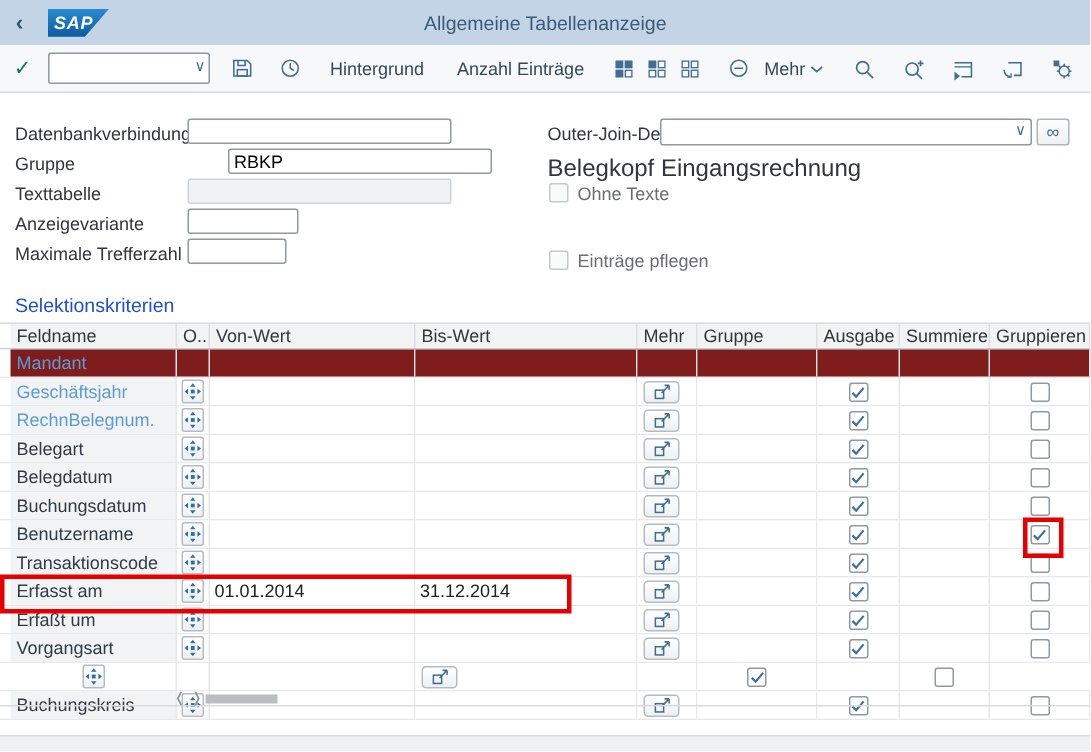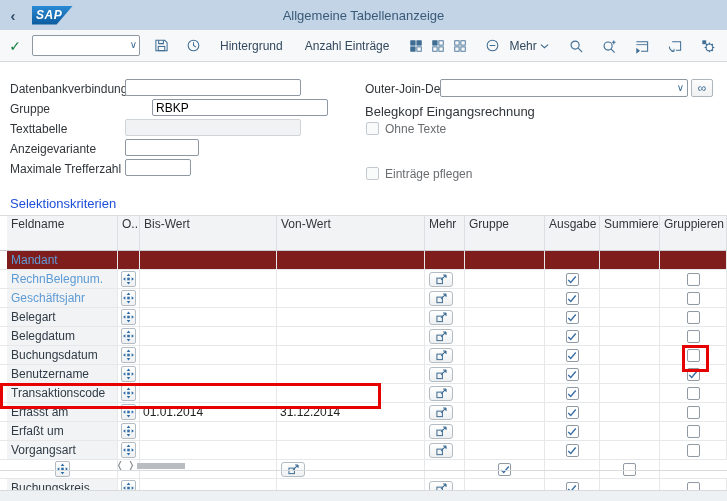--- a/index.html
+++ b/index.html
@@ -33,27 +33,27 @@
   .content { position:absolute; left:0; top:63px; width:727px; height:427px; background:#fff; }
   .f-label { position:absolute; font-size:12px; color:#32363a; }
   .f-input { position:absolute; height:17px; border:1px solid #8d98a3; border-radius:2px; background:#fff; font-size:12px; padding:0 3px; font-family:inherit; }
   .f-input:disabled { background:#f1f2f3; border-color:#cfd4d9; }
   .combo { position:absolute; height:18px; border:1px solid #8d98a3; border-radius:2px; background:#fff; }
   .combo .chev { position:absolute; right:3px; top:2px; color:#3f6d94; font-size:10px; }
   .link-btn { position:absolute; width:22px; height:18px; border:1px solid #aeb6bd; border-radius:2px; background:linear-gradient(#fdfdfd,#f0f1f2);
               color:#3f6d94; text-align:center; line-height:16px; font-size:12px; cursor:pointer; }
   .dis-check { position:absolute; width:13px; height:13px; border:1px solid #c3c9cf; border-radius:2px; background:#f9fafa; }
   .dis-label { position:absolute; color:#6a6d70; font-size:12px; }
-  .grp-title { position:absolute; color:#32363a; font-size:13px; }
+  .grp-title { position:absolute; color:#32363a; font-size:16px; }
 
   
   .sec-title { position:absolute; left:10px; top:133px; font-size:13px; color:#1d4ed8; }
   .stable { position:absolute; left:0; top:152px; width:727px; }
   .thead, .trow { display:grid; grid-template-columns:7px 111px 22px 137px 148px 40px 80px 55px 60px 67px; }
-  .thead { height:36px; border-top:1px solid #d9dcdf; border-bottom:1px solid #c9cdd1; background:#f2f3f4; }
+  .thead { height:18px; border-top:1px solid #d9dcdf; border-bottom:1px solid #c9cdd1; background:#f2f3f4; }
   .thead .hc { font-size:12px; color:#32363a; padding:1px 0 0 4px; border-right:1px solid #dcdfe2; overflow:hidden; white-space:nowrap; }
   .thead .gutter, .trow .gutter { background:#fff; }
   .trow { height:19px; border-bottom:1px solid #e6e8ea; }
   .cell { border-right:1px solid #e6e8ea; position:relative; overflow:hidden; display:flex; align-items:center; }
   .c-field { background:#f2f3f4; padding-left:4px; font-size:12px; white-space:nowrap; }
   .c-field.key { color:#5d9bd5; }
   .c-field.norm { color:#2f3b46; }
   .c-o { justify-content:center; background:#fff; }
   .c-von,.c-bis { background:#fff; padding-left:3px; font-size:12px; color:#222; }
   .c-plain { background:#fff; }
@@ -216,22 +216,22 @@
     <span class="dis-label" style="left:385px;top:59px;">Ohne Texte</span>
     <div class="dis-check" style="left:366px;top:104px;"></div>
     <span class="dis-label" style="left:385px;top:104px;">Einträge pflegen</span>
 
     <div class="sec-title">Selektionskriterien</div>
     <div class="stable">
       <div class="thead" id="thead">
           <div class="gutter"></div>
           <div class="hc">Feldname</div>
           <div class="hc">O..</div>
+          <div class="hc">Von-Wert</div>
           <div class="hc">Bis-Wert</div>
-          <div class="hc">Von-Wert</div>
           <div class="hc">Mehr</div>
           <div class="hc">Gruppe</div>
           <div class="hc">Ausgabe</div>
           <div class="hc">Summieren</div>
           <div class="hc">Gruppieren</div>
         </div>
       <div id="tbody">
           <div class="trow row-empty">
             <div class="gutter"></div>
             <div class="cell c-field key">Mandant</div>
@@ -239,55 +239,55 @@
             <div class="cell c-von"></div>
             <div class="cell c-bis"></div>
             <div class="cell c-plain"></div>
             <div class="cell c-plain"></div>
             <div class="cell c-center"></div>
             <div class="cell c-plain"></div>
             <div class="cell c-center"></div>
           </div>
           <div class="trow">
             <div class="gutter"></div>
+            <div class="cell c-field key">Geschäftsjahr</div>
+            <div class="cell c-o">
+              <span class="mini-btn">
+                <svg width="11" height="12" viewBox="0 0 12 12">
+                  <path d="M6 0 4 2.6h4zM6 12 4 9.4h4zM0 6l2.6-2v4zM12 6 9.4 4v4z" fill="#2f6ea8"></path>
+                  <rect x="4.6" y="4.6" width="2.8" height="2.8" fill="#2f6ea8"></rect>
+                </svg>
+              </span>
+            </div>
+            <div class="cell c-von"></div>
+            <div class="cell c-bis"></div>
+            <div class="cell c-plain">
+              <span class="mehr-btn">
+                <svg width="13" height="11" viewBox="0 0 14 12" fill="none" stroke="currentColor" stroke-width="1.1">
+                  <rect x="2" y="4.5" width="6" height="6"></rect>
+                  <path d="M6.5 6.5 12 1M12 1H8.7M12 1v3.3"></path>
+                </svg>
+              </span>
+            </div>
+            <div class="cell c-plain"></div>
+            <div class="cell c-center">
+              <span class="cbx">
+                <svg width="10" height="9" viewBox="0 0 12 10" fill="none" stroke="#3a6ea5" stroke-width="1.7">
+                  <path d="M1.5 5.5 4.5 8.5 10.5 1.5"></path>
+                </svg>
+              </span>
+            </div>
+            <div class="cell c-plain"></div>
+            <div class="cell c-center">
+              <span class="cbx"></span>
+            </div>
+          </div>
+          <div class="trow">
+            <div class="gutter"></div>
             <div class="cell c-field key">RechnBelegnum.</div>
-            <div class="cell c-o">
-              <span class="mini-btn">
-                <svg width="11" height="12" viewBox="0 0 12 12">
-                  <path d="M6 0 4 2.6h4zM6 12 4 9.4h4zM0 6l2.6-2v4zM12 6 9.4 4v4z" fill="#2f6ea8"></path>
-                  <rect x="4.6" y="4.6" width="2.8" height="2.8" fill="#2f6ea8"></rect>
-                </svg>
-              </span>
-            </div>
-            <div class="cell c-von"></div>
-            <div class="cell c-bis"></div>
-            <div class="cell c-plain">
-              <span class="mehr-btn">
-                <svg width="13" height="11" viewBox="0 0 14 12" fill="none" stroke="currentColor" stroke-width="1.1">
-                  <rect x="2" y="4.5" width="6" height="6"></rect>
-                  <path d="M6.5 6.5 12 1M12 1H8.7M12 1v3.3"></path>
-                </svg>
-              </span>
-            </div>
-            <div class="cell c-plain"></div>
-            <div class="cell c-center">
-              <span class="cbx">
-                <svg width="10" height="9" viewBox="0 0 12 10" fill="none" stroke="#3a6ea5" stroke-width="1.7">
-                  <path d="M1.5 5.5 4.5 8.5 10.5 1.5"></path>
-                </svg>
-              </span>
-            </div>
-            <div class="cell c-plain"></div>
-            <div class="cell c-center">
-              <span class="cbx"></span>
-            </div>
-          </div>
-          <div class="trow">
-            <div class="gutter"></div>
-            <div class="cell c-field key">Geschäftsjahr</div>
             <div class="cell c-o">
               <span class="mini-btn">
                 <svg width="11" height="12" viewBox="0 0 12 12">
                   <path d="M6 0 4 2.6h4zM6 12 4 9.4h4zM0 6l2.6-2v4zM12 6 9.4 4v4z" fill="#2f6ea8"></path>
                   <rect x="4.6" y="4.6" width="2.8" height="2.8" fill="#2f6ea8"></rect>
                 </svg>
               </span>
             </div>
             <div class="cell c-von"></div>
             <div class="cell c-bis"></div>

